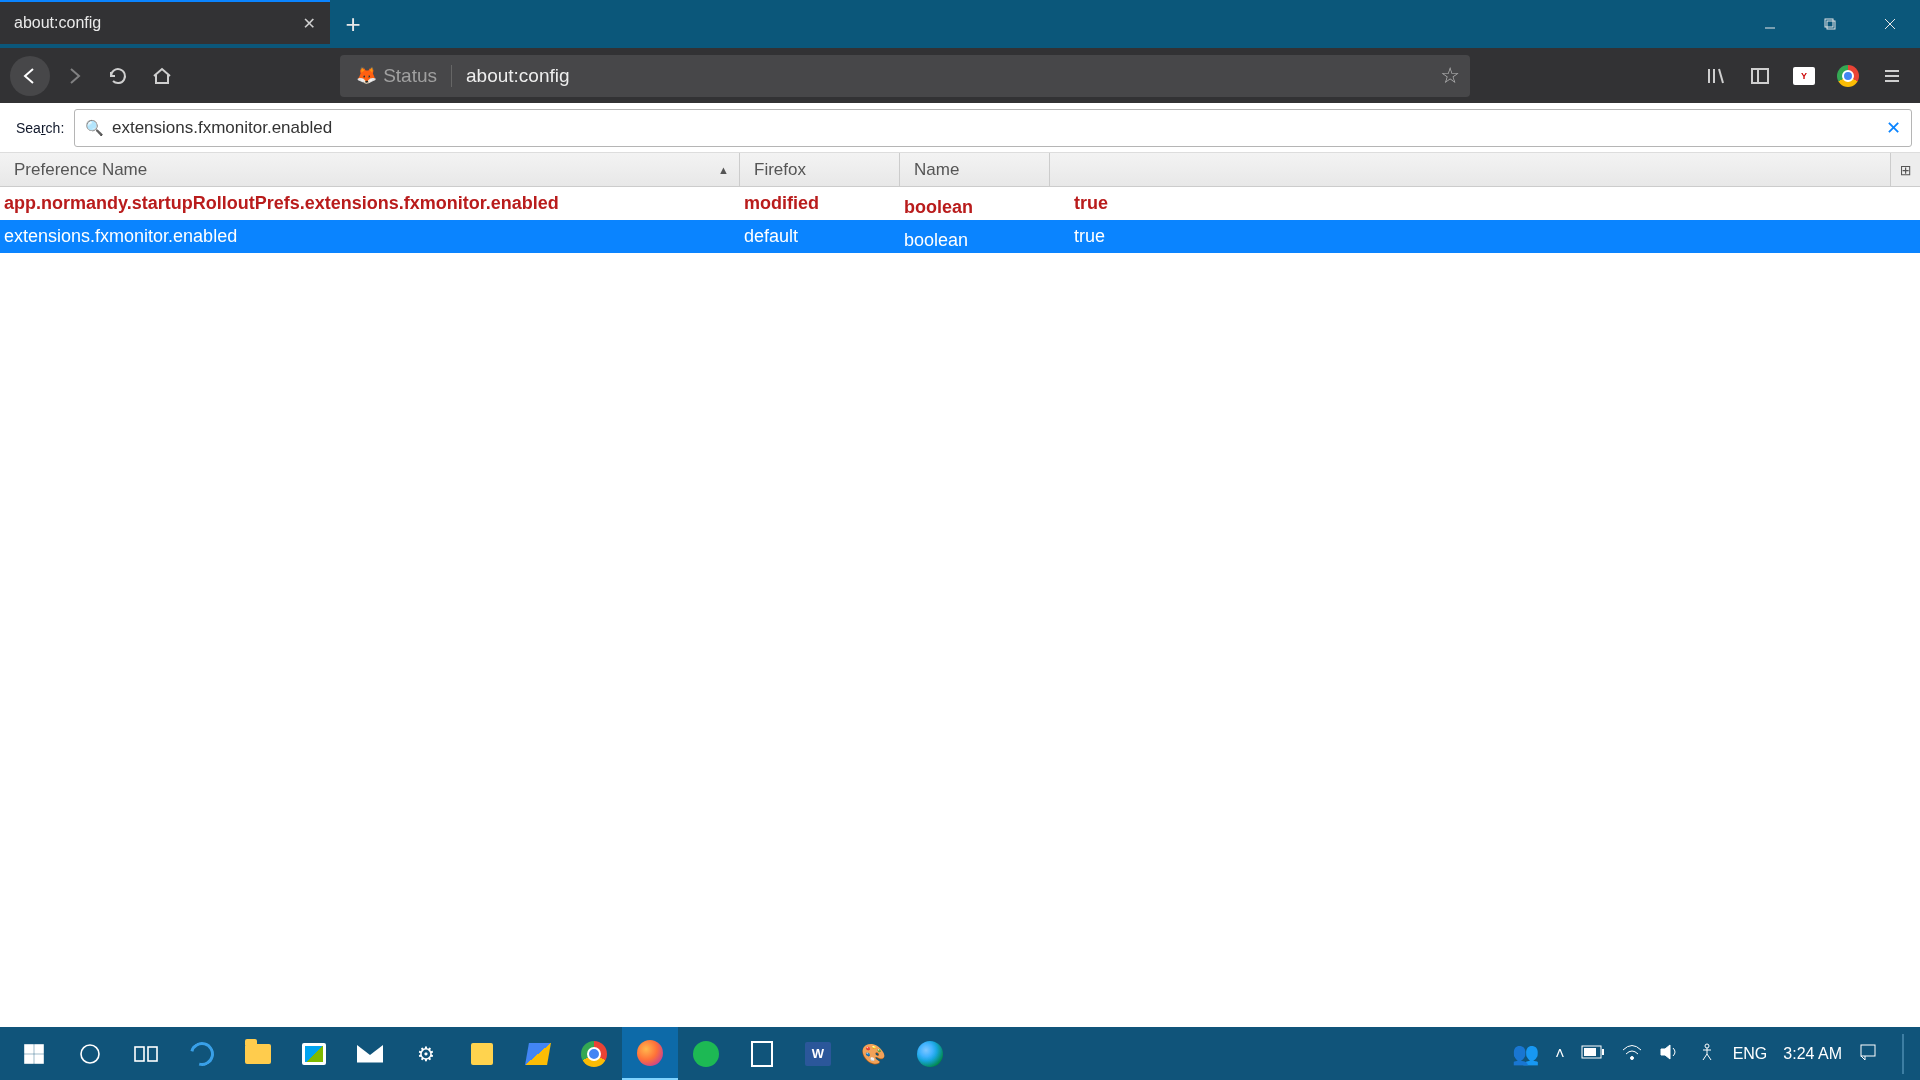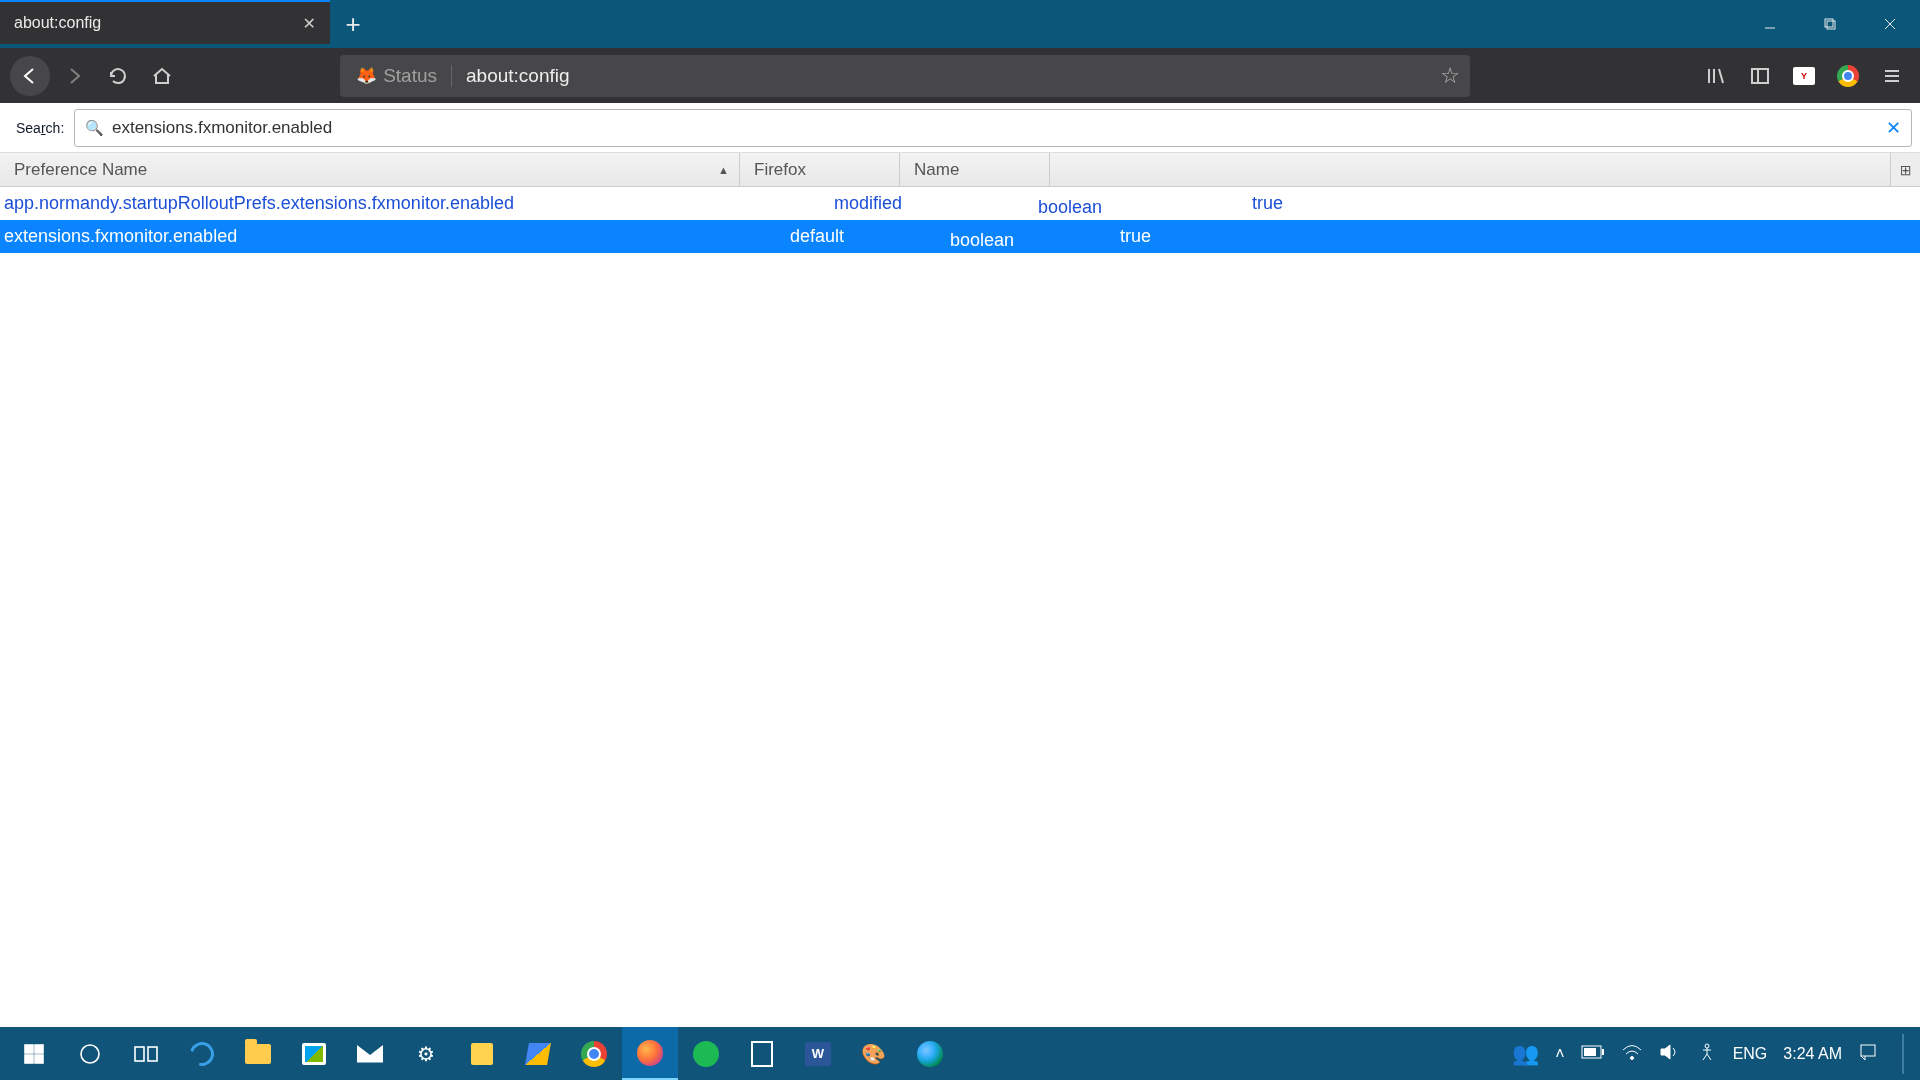--- a/index.html
+++ b/index.html
@@ -49,24 +49,24 @@
 .col-status { width:160px; }
 .col-type { width:150px; }
 .col-value { flex:1; border-right:none !important; }
 .thead .cfg { position:absolute; right:0; top:0; width:30px; height:100%; display:flex; align-items:center; justify-content:center; border-left:1px solid #ccc; font-size:14px; color:#555; background:#ededed; }
 
 
 .rows { background:#fff; }
 .row { height:33px; display:flex; align-items:center; font-size:18px; }
 .row .cell { padding-left:4px; }
 .row .c-name{ width:740px; padding-left:4px; }
-.row .c-status{ width:160px;margin-left:46px; }
+.row .c-status{ width:160px; }
 .row .c-type{ width:150px;margin-top:8px; }
 .row .c-value{ flex:1;margin-left:20px; }
-.row.bold { font-weight:400; color:#1d4ed8;gap:44px; }
+.row.bold { font-weight:700; color:#b91c1c; }
 .row.sel { background:#0a84ff; color:#fff; }
 
 
 .taskbar { position:absolute; left:0; right:0; bottom:0; height:53px; background:#10547a; display:flex; align-items:center; padding:0 6px; }
 .tb-btn { width:56px; height:53px; display:flex; align-items:center; justify-content:center; color:#fff; }
 .tb-btn.active { background:#0d6aa8; border-bottom:2px solid #7fd3ff; }
 .tb-btn svg { stroke:currentColor; fill:none; stroke-width:1.6; }
 .tb-ico { width:28px; height:28px; display:flex; align-items:center; justify-content:center; font-size:20px; }
 .tray { margin-left:auto; display:flex; align-items:center; gap:16px; color:#fff; font-size:16px; padding-right:10px; }
 .tray .lang{font-size:16px;text-align:right;}

